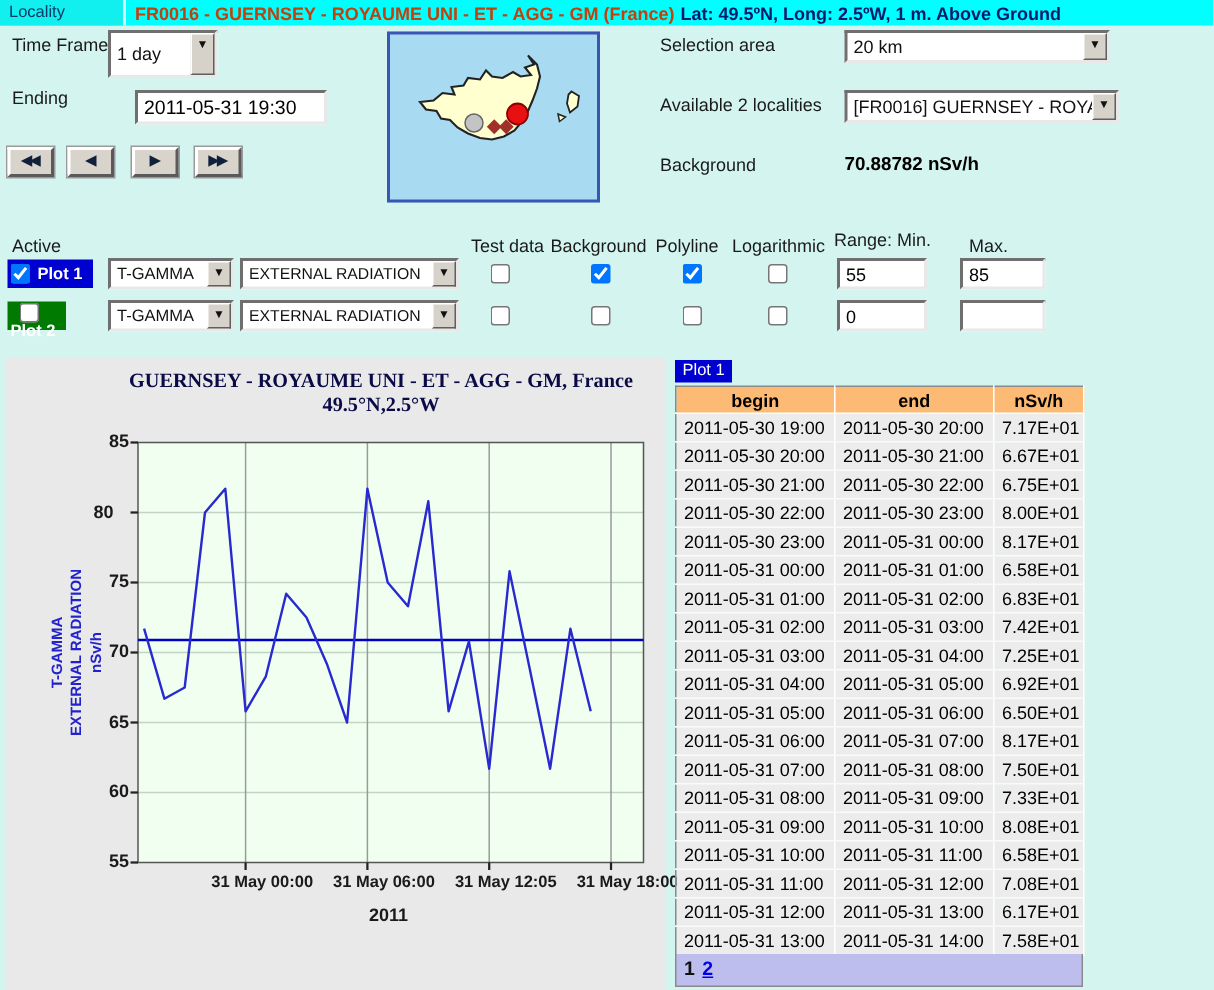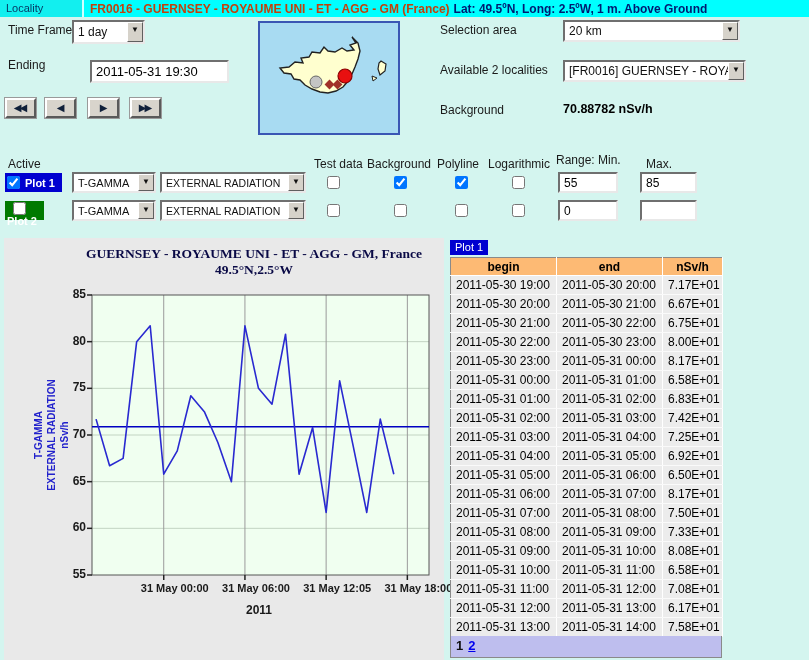--- a/index.html
+++ b/index.html
@@ -49,27 +49,27 @@
 
 <div id="app">
 
   <div class="topbar">
     <div class="loc-cell">Locality</div>
     <div class="station">FR0016 - GUERNSEY - ROYAUME UNI - ET - AGG - GM (France)</div>
     <div class="coords">Lat: 49.5ºN, Long: 2.5ºW, 1 m. Above Ground</div>
   </div>
 
   <div class="lbl" style="left:8px;top:23px;">Time Frame</div>
-  <div class="combo" style="left:72px;top:20px;width:73px;height:24px;">
+  <div class="combo" style="left:72px;top:20px;width:73px;height:32px;">
     <div class="ctext">1 day</div>
     <div class="cbtn">▼</div>
   </div>
 
   <div class="lbl" style="left:8px;top:58px;">Ending</div>
-  <input class="tinput" style="left: 90px; top: 60px; width: 139px; height: 23px;" value="2011-05-31 19:30">
+  <input class="tinput" style="left: 90px; top: 60px; width: 128px; height: 23px;" value="2011-05-31 19:30">
 
   <div class="navbtn" style="left:5px;top:98px;">◀◀</div>
   <div class="navbtn" style="left:45px;top:98px;">◀</div>
   <div class="navbtn" style="left:88px;top:98px;">▶</div>
   <div class="navbtn" style="left:130px;top:98px;">▶▶</div>
 
   <div class="map">
     <svg width="138" height="110" viewBox="0 0 138 110">
       <path d="M92,14 L96,20 L90,22 L94,27 L87,28 L82,25 L75,29 L68,28 L64,24 L60,30 L52,29 L49,34 L41,35 L43,40 L35,39 L29,44 L20,45 L24,50 L31,51 L34,56 L40,57 L45,62 L52,66 L60,69 L68,70 L76,68 L83,64 L88,58 L92,51 L95,44 L98,36 L100,28 L98,20 Z" fill="#FFFFCF" stroke="#222" stroke-width="1.4"></path>
       <path d="M121,38 l5,3 l-1,7 l-5,4 l-2,-6 l1,-6 z" fill="#FFFFCF" stroke="#222" stroke-width="1.2"></path>
@@ -174,21 +174,21 @@
         <line x1="315.3453815261044" y1="280" x2="315.3453815261044" y2="285" stroke="#222" stroke-width="1.5"></line>
         <line x1="0" y1="131.71367999999995" x2="337" y2="131.71367999999995" stroke="#0000C2" stroke-width="1.6"></line>
         <polyline points="4.0602409638554215,124.13333333333331 17.59437751004016,170.79999999999995 31.128514056224894,163.33333333333334 44.662650602409634,46.666666666666664 58.196787148594375,30.799999999999972 71.73092369477911,179.20000000000005 85.26506024096385,155.8666666666667 98.79919678714859,100.79999999999998 112.33333333333333,116.66666666666667 125.86746987951807,147.46666666666664 139.4016064257028,186.66666666666666 152.93574297188755,30.799999999999972 166.46987951807228,93.33333333333333 180.00401606425703,109.20000000000002 193.53815261044173,39.200000000000024 207.0722891566265,179.20000000000005 220.6064257028112,132.53333333333336 234.140562248996,217.46666666666664 247.6746987951807,85.86666666666669 261.20883534136544,151.20000000000005 274.7429718875502,217.46666666666664 288.27710843373495,124.13333333333331 301.81124497991965,179.20000000000005" fill="none" stroke="#2929D0" stroke-width="1.6" stroke-linejoin="round"></polyline>
       </svg>
     <div id="ticklabels">
         <div class="ylab" style="top: 329px;">55</div>
         <div class="ylab" style="top: 282.333px;">60</div>
         <div class="ylab" style="top: 235.667px;">65</div>
         <div class="ylab" style="top: 189px;">70</div>
         <div class="ylab" style="top: 142.333px;">75</div>
-        <div class="ylab" style="top: 95.6667px;">80</div>
+        <div class="ylab" style="top: 95.6667px; text-align: center;">80</div>
         <div class="ylab" style="top: 49px;">85</div>
         <div class="xlab" style="left: 114.731px; top: 344px;">31 May 00:00</div>
         <div class="xlab" style="left: 195.936px; top: 344px;">31 May 06:00</div>
         <div class="xlab" style="left: 277.141px; top: 344px;">31 May 12:05</div>
         <div class="xlab" style="left: 358.345px; top: 344px;">31 May 18:00</div>
       </div>
     <div class="xaxis-year">2011</div>
   </div>
 
   <div class="plot-tag">Plot 1</div>

